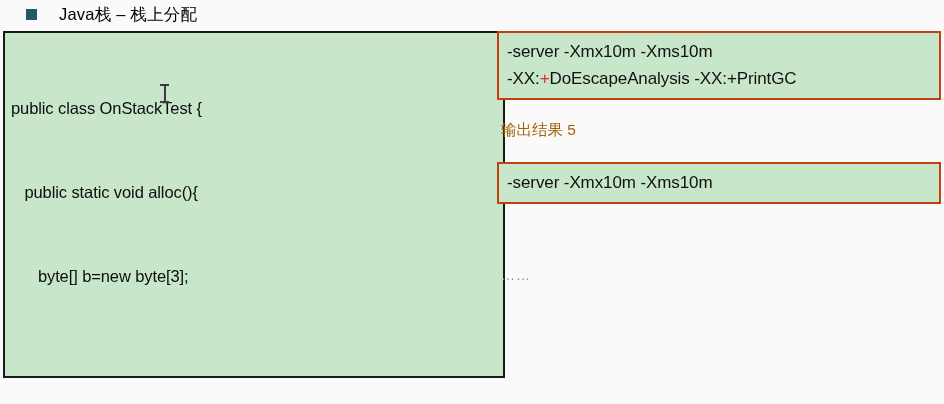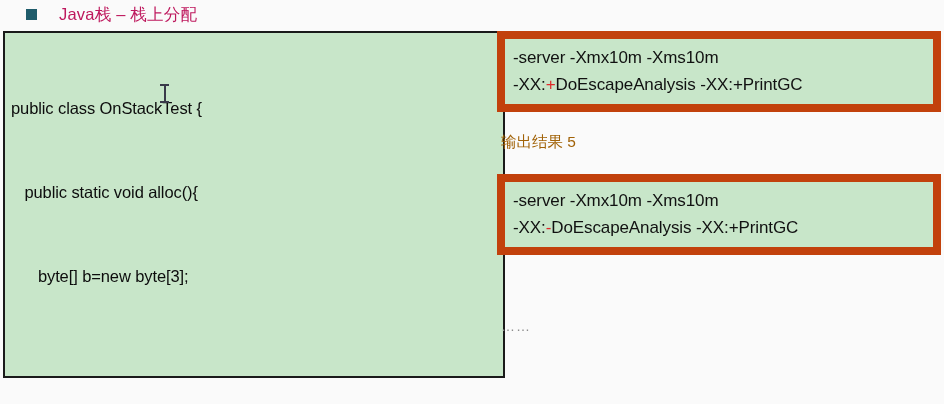--- a/index.html
+++ b/index.html
@@ -28,21 +28,21 @@
   .title-bullet {
     width: 11px;
     height: 11px;
     background: #1f5c6b;
     margin-left: 26px;
     margin-right: 22px;
     flex: none;
   }
   .title-text {
     font-size: 16.5px;
-    color: #be185d;
+    color: #000000;
     letter-spacing: 0.2px;
     white-space: pre;
   }
 
   
   .code-panel {
     position: absolute;
     left: 3px;
     top: 31px;
     width: 502px;
@@ -102,21 +102,21 @@
   
   .right-col {
     position: absolute;
     left: 497px;
     top: 31px;
     width: 444px;
   }
 
   .vm-args-box {
     background: #c8e6c9;
-    border: 8px solid #c2410c;
+    border: 2px solid #c2410c;
     box-sizing: border-box;
     width: 444px;
     padding: 5px 24px 6px 8px;
   }
   .vm-args-box .arg-line {
     font-size: 17px;
     line-height: 27px;
     color: #111;
     white-space: pre;
     letter-spacing: -0.1px;
@@ -186,21 +186,20 @@
 
   <div class="vm-args-box">
     <div class="arg-line">-server -Xmx10m -Xms10m</div>
     <div class="arg-line"><span>-XX:</span><span class="flag-mark">+</span><span>DoEscapeAnalysis -XX:+PrintGC</span></div>
   </div>
 
   <div class="output-label">输出结果 5</div>
 
   <div class="vm-args-box vm-args-box-2">
     <div class="arg-line">-server -Xmx10m -Xms10m</div>
-    <div class="arg-line"><span>-XX:</span><span class="flag-mark">-</span><span>DoEscapeAnalysis -XX:+PrintGC</span></div>
   </div>
 
   <div class="gc-output">
     <div class="gc-ellipsis">……</div>
     
     
     
     
     
     

